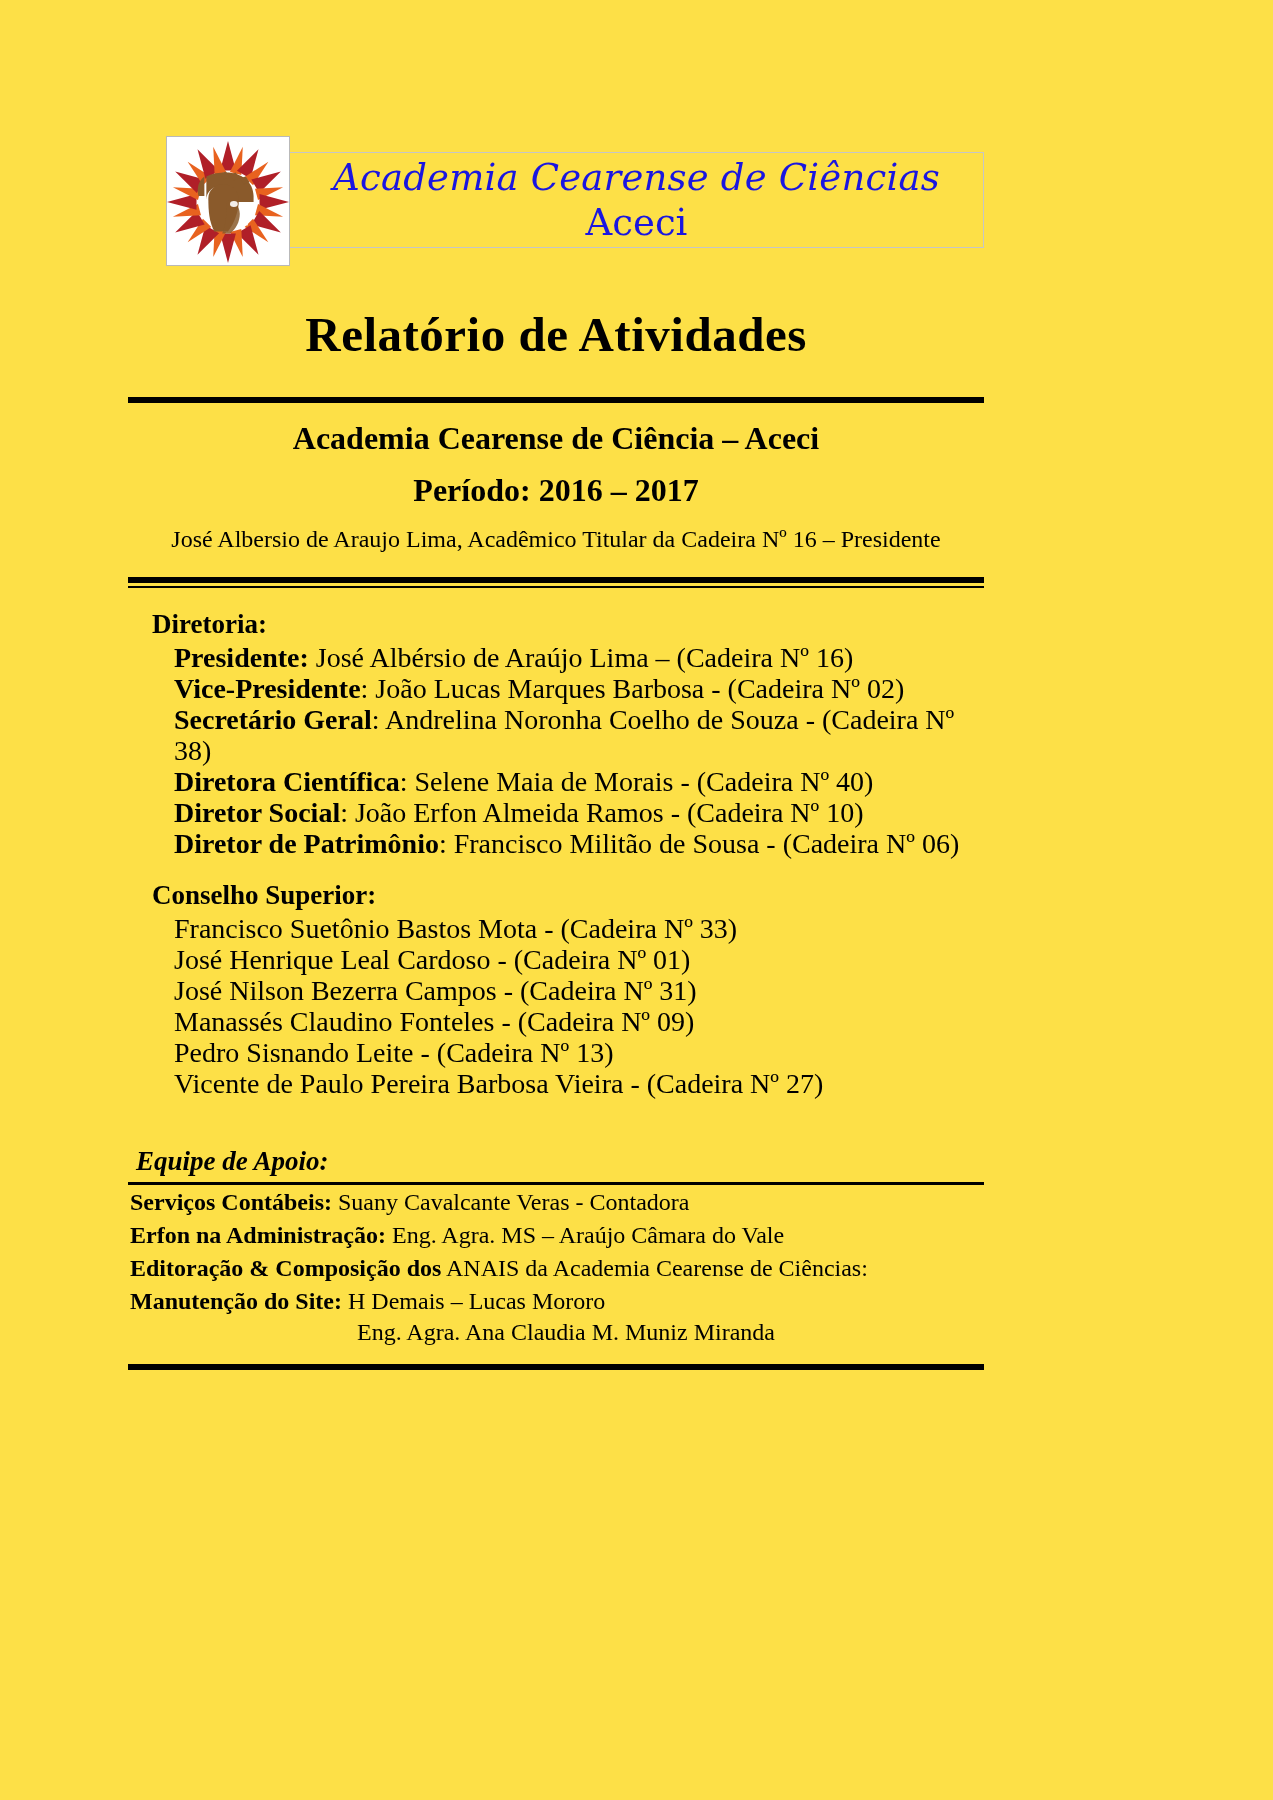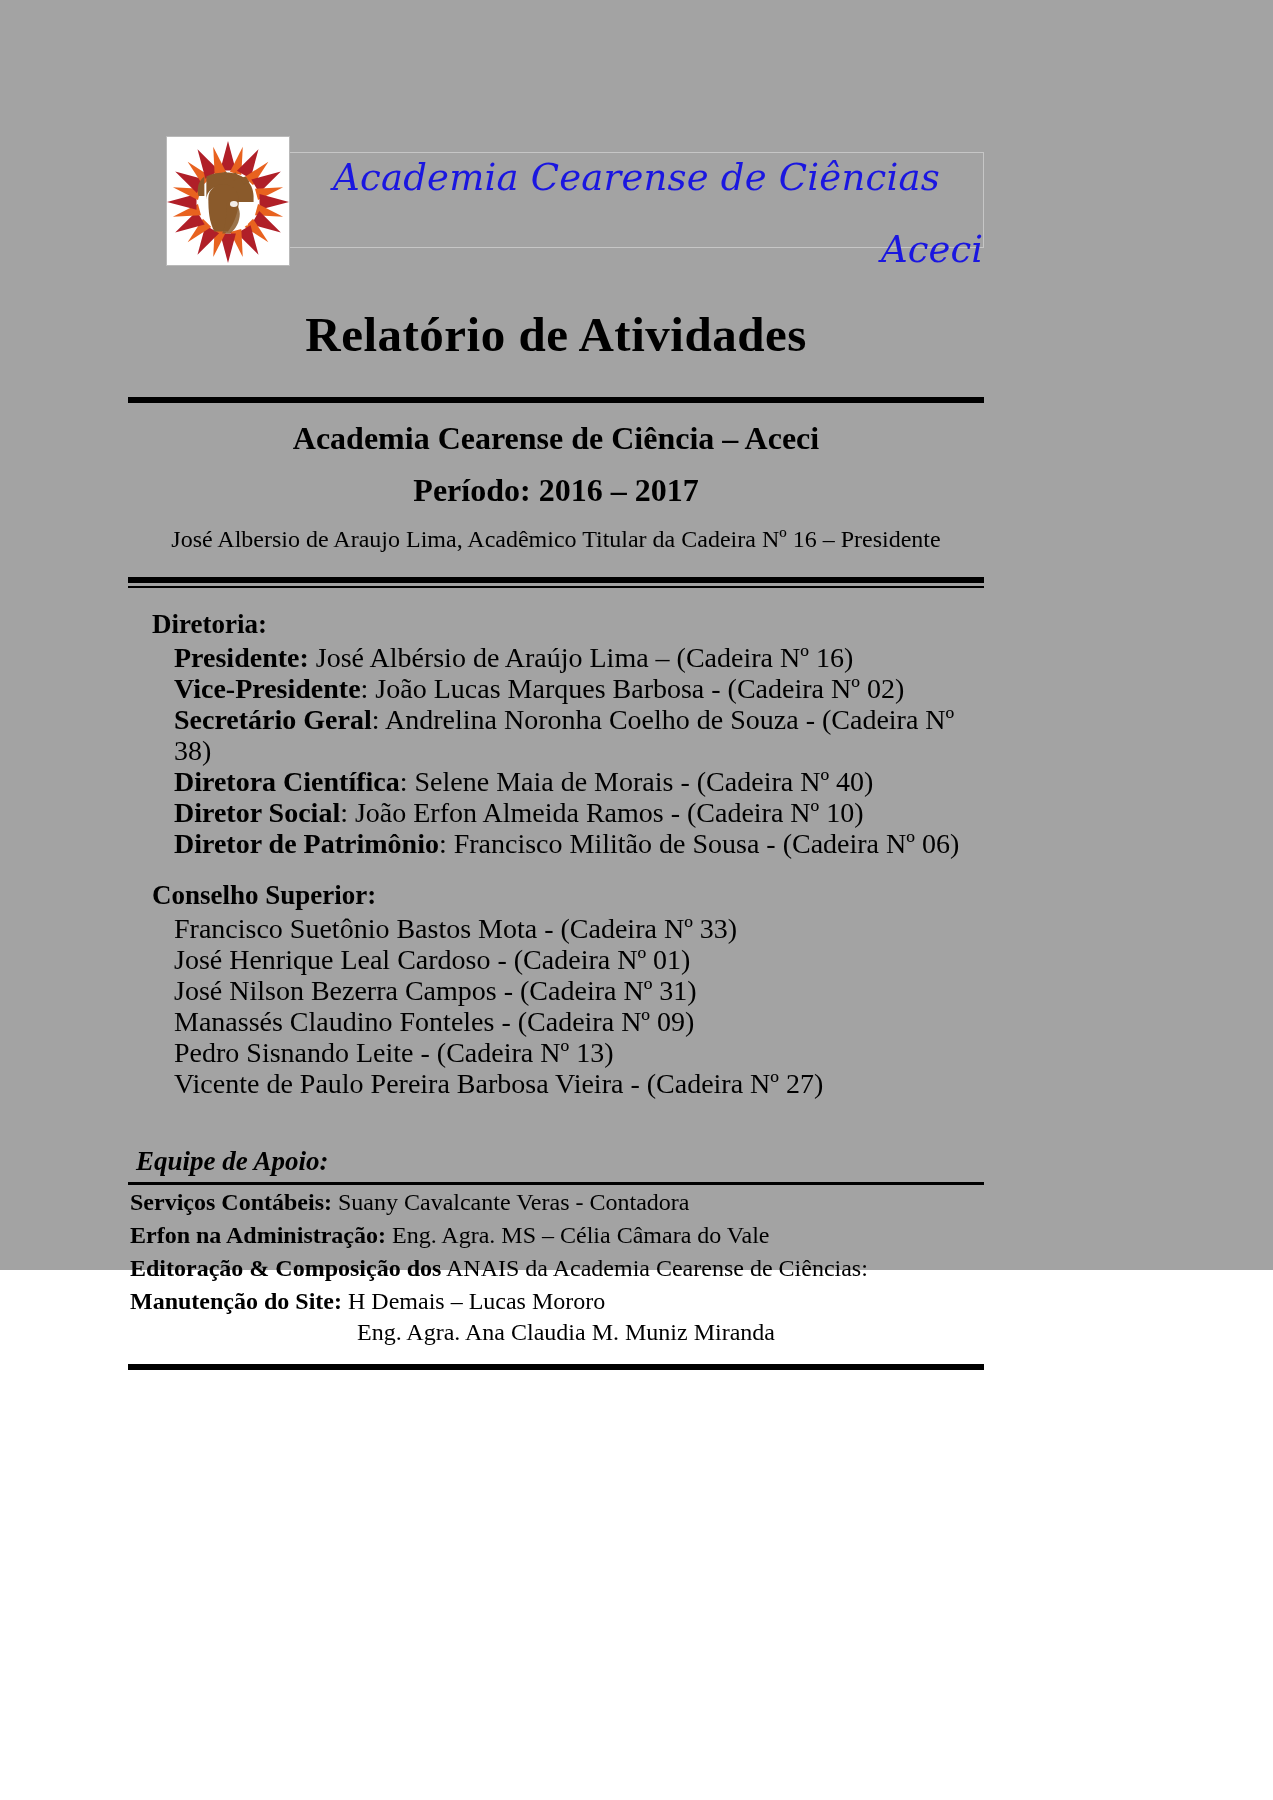--- a/index.html
+++ b/index.html
@@ -14,22 +14,22 @@
     position: relative;
     font-family: "Liberation Serif", "DejaVu Serif", serif;
     color: #000000;
     overflow: hidden;
   }
 
   .page {
     position: absolute;
     left: 0; top: 0;
     width: 1273px;
-    height: 1270px;
-    background: #a3a3a3;
+    height: 1800px;
+    background: #fde047;
   }
 
   
   .content {
     position: absolute;
     left: 128px;
     top: 0;
     width: 856px;
   }
 
@@ -69,27 +69,25 @@
     color: #1a16e0;
     font-size: 37px;
     line-height: 46px;
     text-align: center;
     padding-top: 2px;
     letter-spacing: 0.2px;
     white-space: nowrap;
   }
   .masthead-sub {
     font-family: "DejaVu Serif", "Liberation Serif", serif;
-    font-style: italic;
     font-weight: 400;
     color: #1a16e0;
     font-size: 37px;
     line-height: 44px;
-    text-align: right;
-    margin-top: 27px;
+    text-align: center;
   }
 
   
   .doc-title {
     text-align: center;
     font-weight: bold;
     font-size: 49px;
     line-height: 58px;
     letter-spacing: 0.5px;
     margin-top: 10px;
@@ -328,21 +326,21 @@
         <li class="entry">Pedro Sisnando Leite - (Cadeira Nº 13)</li>
         <li class="entry">Vicente de Paulo Pereira Barbosa Vieira - (Cadeira Nº 27)</li>
       </ul>
     </div>
 
     <div class="apoio-block">
       <div class="apoio-heading">Equipe de Apoio:</div>
       <div class="rule-apoio"></div>
 
       <div class="apoio-line"><span class="lbl">Serviços Contábeis:</span><span> Suany Cavalcante Veras - Contadora</span></div>
-      <div class="apoio-line"><span class="lbl">Erfon na Administração:</span><span> Eng. Agra. MS – Célia Câmara do Vale</span></div>
+      <div class="apoio-line"><span class="lbl">Erfon na Administração:</span><span> Eng. Agra. MS – Araújo Câmara do Vale</span></div>
       <div class="apoio-line"><span class="lbl">Editoração &amp; Composição dos</span><span> ANAIS da Academia Cearense de Ciências:</span></div>
       <div class="apoio-line"><span class="lbl">Manutenção do Site:</span><span> H Demais – Lucas Mororo</span></div>
       <div class="apoio-indent">Eng. Agra. Ana Claudia M. Muniz Miranda</div>
 
       <div class="rule-bottom"></div>
     </div>
 
   </div>
 </div>
 

